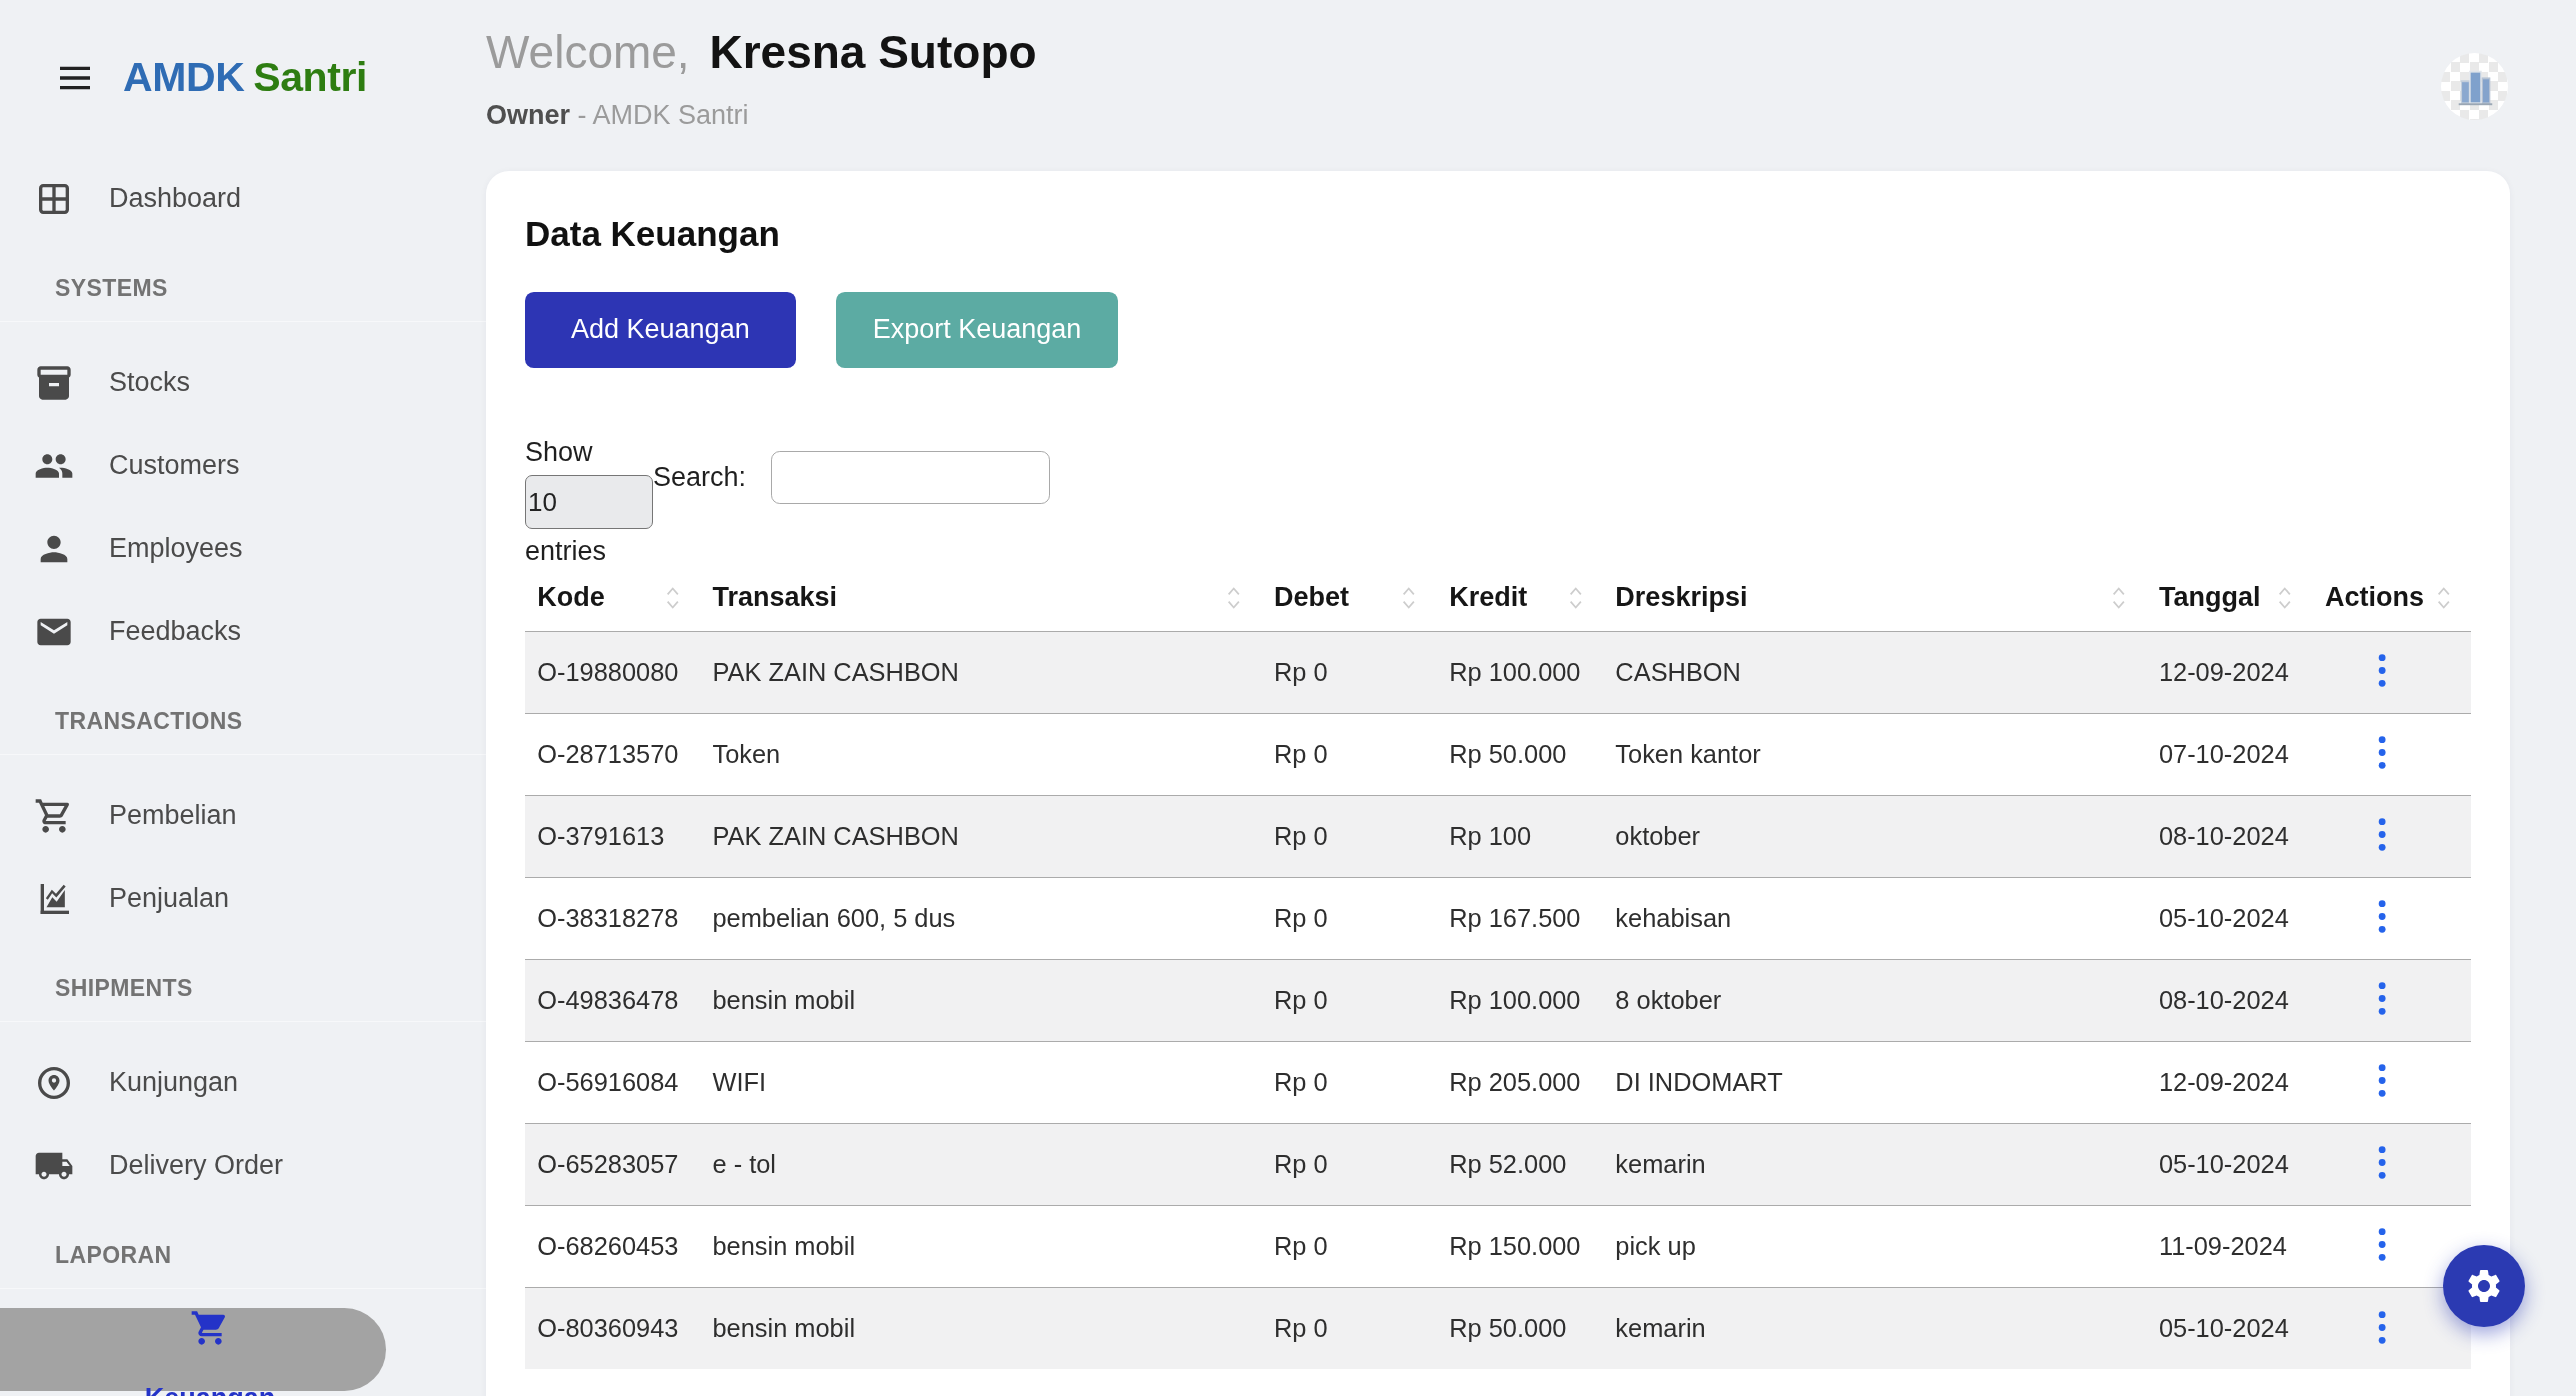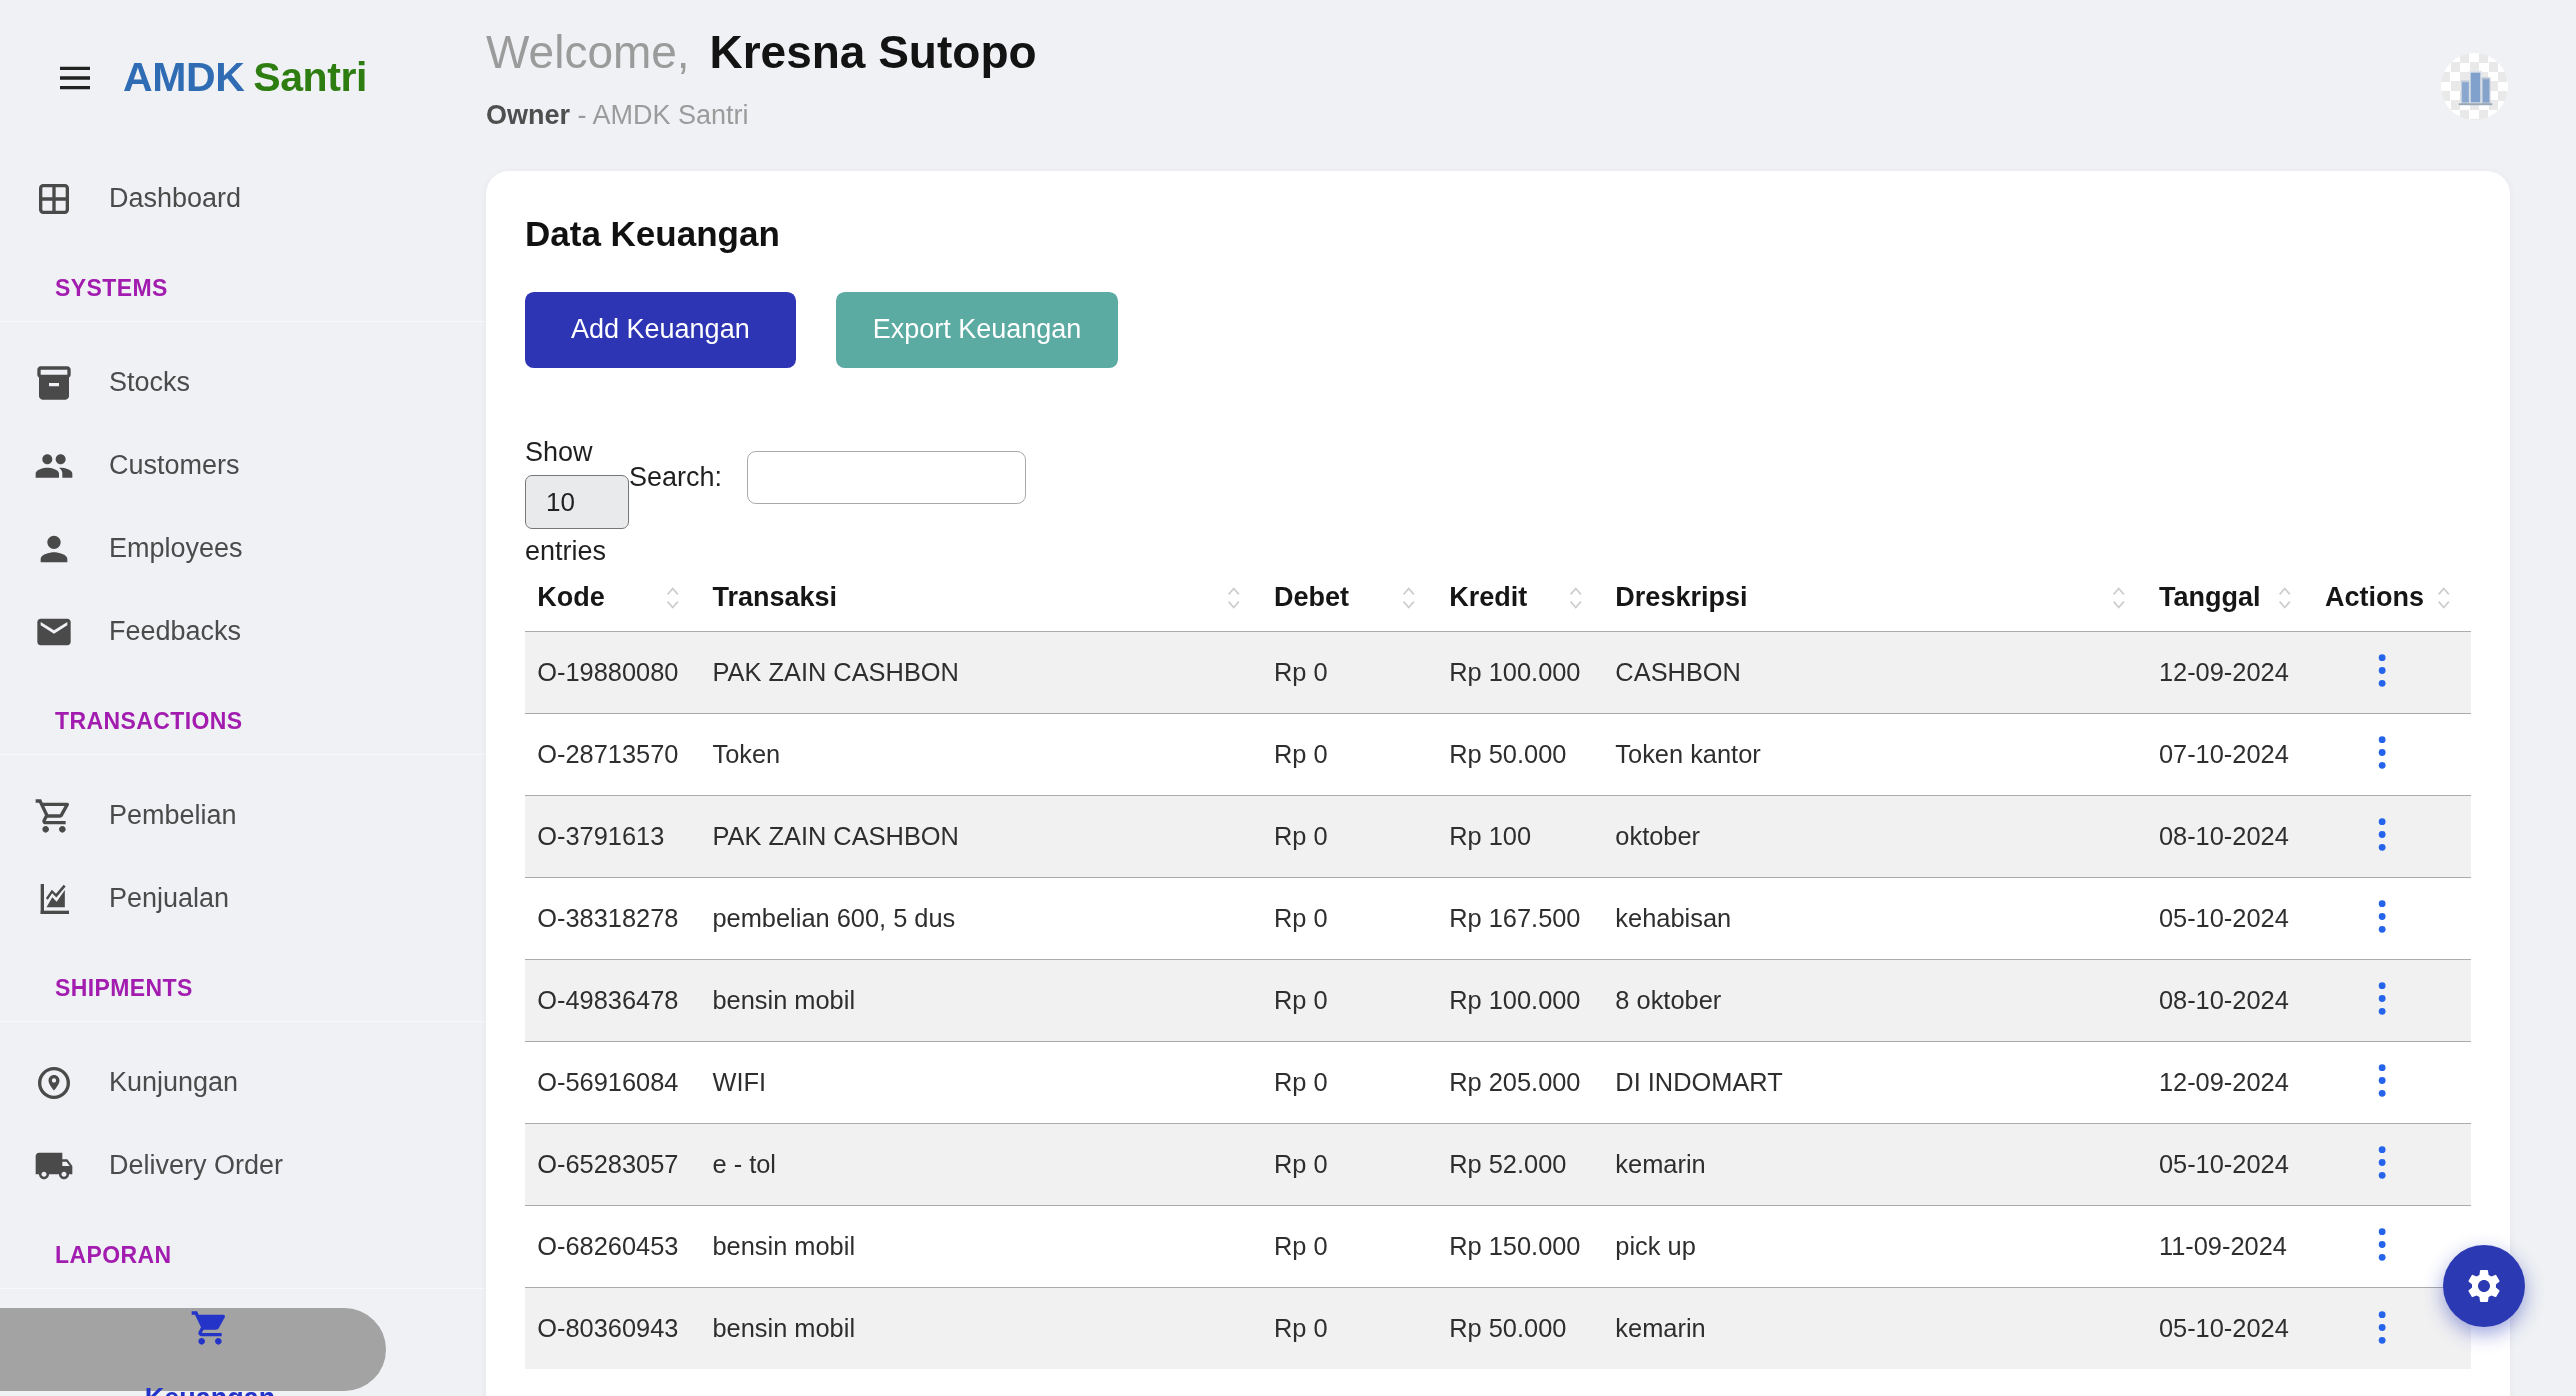--- a/index.html
+++ b/index.html
@@ -22,21 +22,21 @@
   .nav { margin-top:56px; }
   .nav-item { display:flex; align-items:center; gap:35px; height:83px; padding-left:34px;
               font-size:27px; color:#4b4b4b; cursor:pointer; }
   .nav-item svg { width:40px; height:40px; flex:0 0 40px; }
   .nav-item .ic-stroke { stroke:#4a4a4a; }
   .nav-item .ic-fill   { fill:#4a4a4a; }
   .nav-item.active { background:#a3a3a3; width:386px; border-radius:0 42px 42px 0;
                      color:#2433c8; font-weight:700;flex-direction:column; }
   .nav-item.active .ic-fill { fill:#2433c8; }
   .nav-section { margin-top:35px; padding:0 0 19px 55px; font-size:23px; font-weight:700;
-                 color:#a21caf; letter-spacing:0.4px; border-bottom:1.8px solid #f7f8fa; }
+                 color:#737373; letter-spacing:0.4px; border-bottom:1.8px solid #f7f8fa; }
   .nav-group { margin-top:19px; }
 
   
   .main { flex:1; padding:24.5px 66px 0 0; }
   .welcome { font-size:46px; line-height:54px; }
   .welcome .greet { color:#9b9b9b; }
   .welcome .name  { color:#131313; font-weight:700; margin-left:7px; }
   .subtitle { margin-top:21px; font-size:27px; color:#9b9b9b; }
   .subtitle .role { color:#4f4f4f; font-weight:700; }
 
@@ -45,23 +45,23 @@
   .card-title { margin:0; font-size:35px; line-height:42px; font-weight:700; color:#111; }
 
   .btn-row { display:flex; gap:40px; margin-top:37px; }
   .btn { border:none; border-radius:8.8px; height:76px; font-size:27px; color:#fff;
          font-family:"Liberation Sans", sans-serif; cursor:pointer; }
   .btn-add    { background:#2d35b4; padding:0 46px; }
   .btn-export { background:#5caba3; padding:0 37px; }
 
   .controls { display:flex; align-items:flex-start; margin-top:69px; }
   .show-block { font-size:27px; color:#1f1f1f; }
-  .page-size { display:block; width:104px; height:54px; margin:7px 0;
+  .page-size { display:block; width:128px; height:54px; margin:7px 0;
                background:#e9eaec; border:1.8px solid #767676; border-radius:7px;
-               font-size:26px; color:#222; padding:0 20px;
+               font-size:26px; color:#222; padding:0 2px;
                font-family:"Liberation Sans", sans-serif; appearance:none; -webkit-appearance:none; }
   .search-block { display:flex; align-items:center; gap:25px; font-size:27px;
                   color:#1f1f1f; margin-top:14px; }
   .search-input { width:279px; height:53px; border:1.8px solid #a9a9a9; border-radius:8.8px;
                   background:#fff; font-size:25.4px; padding:0 16px;
                   font-family:"Liberation Sans", sans-serif; }
 
   table.datatable { width:100%; border-collapse:collapse; table-layout:fixed; margin-top:7px; }
   .datatable th { padding:8.8px 0 17.5px 12.3px; }
   .th-inner { display:flex; align-items:center; justify-content:space-between;

